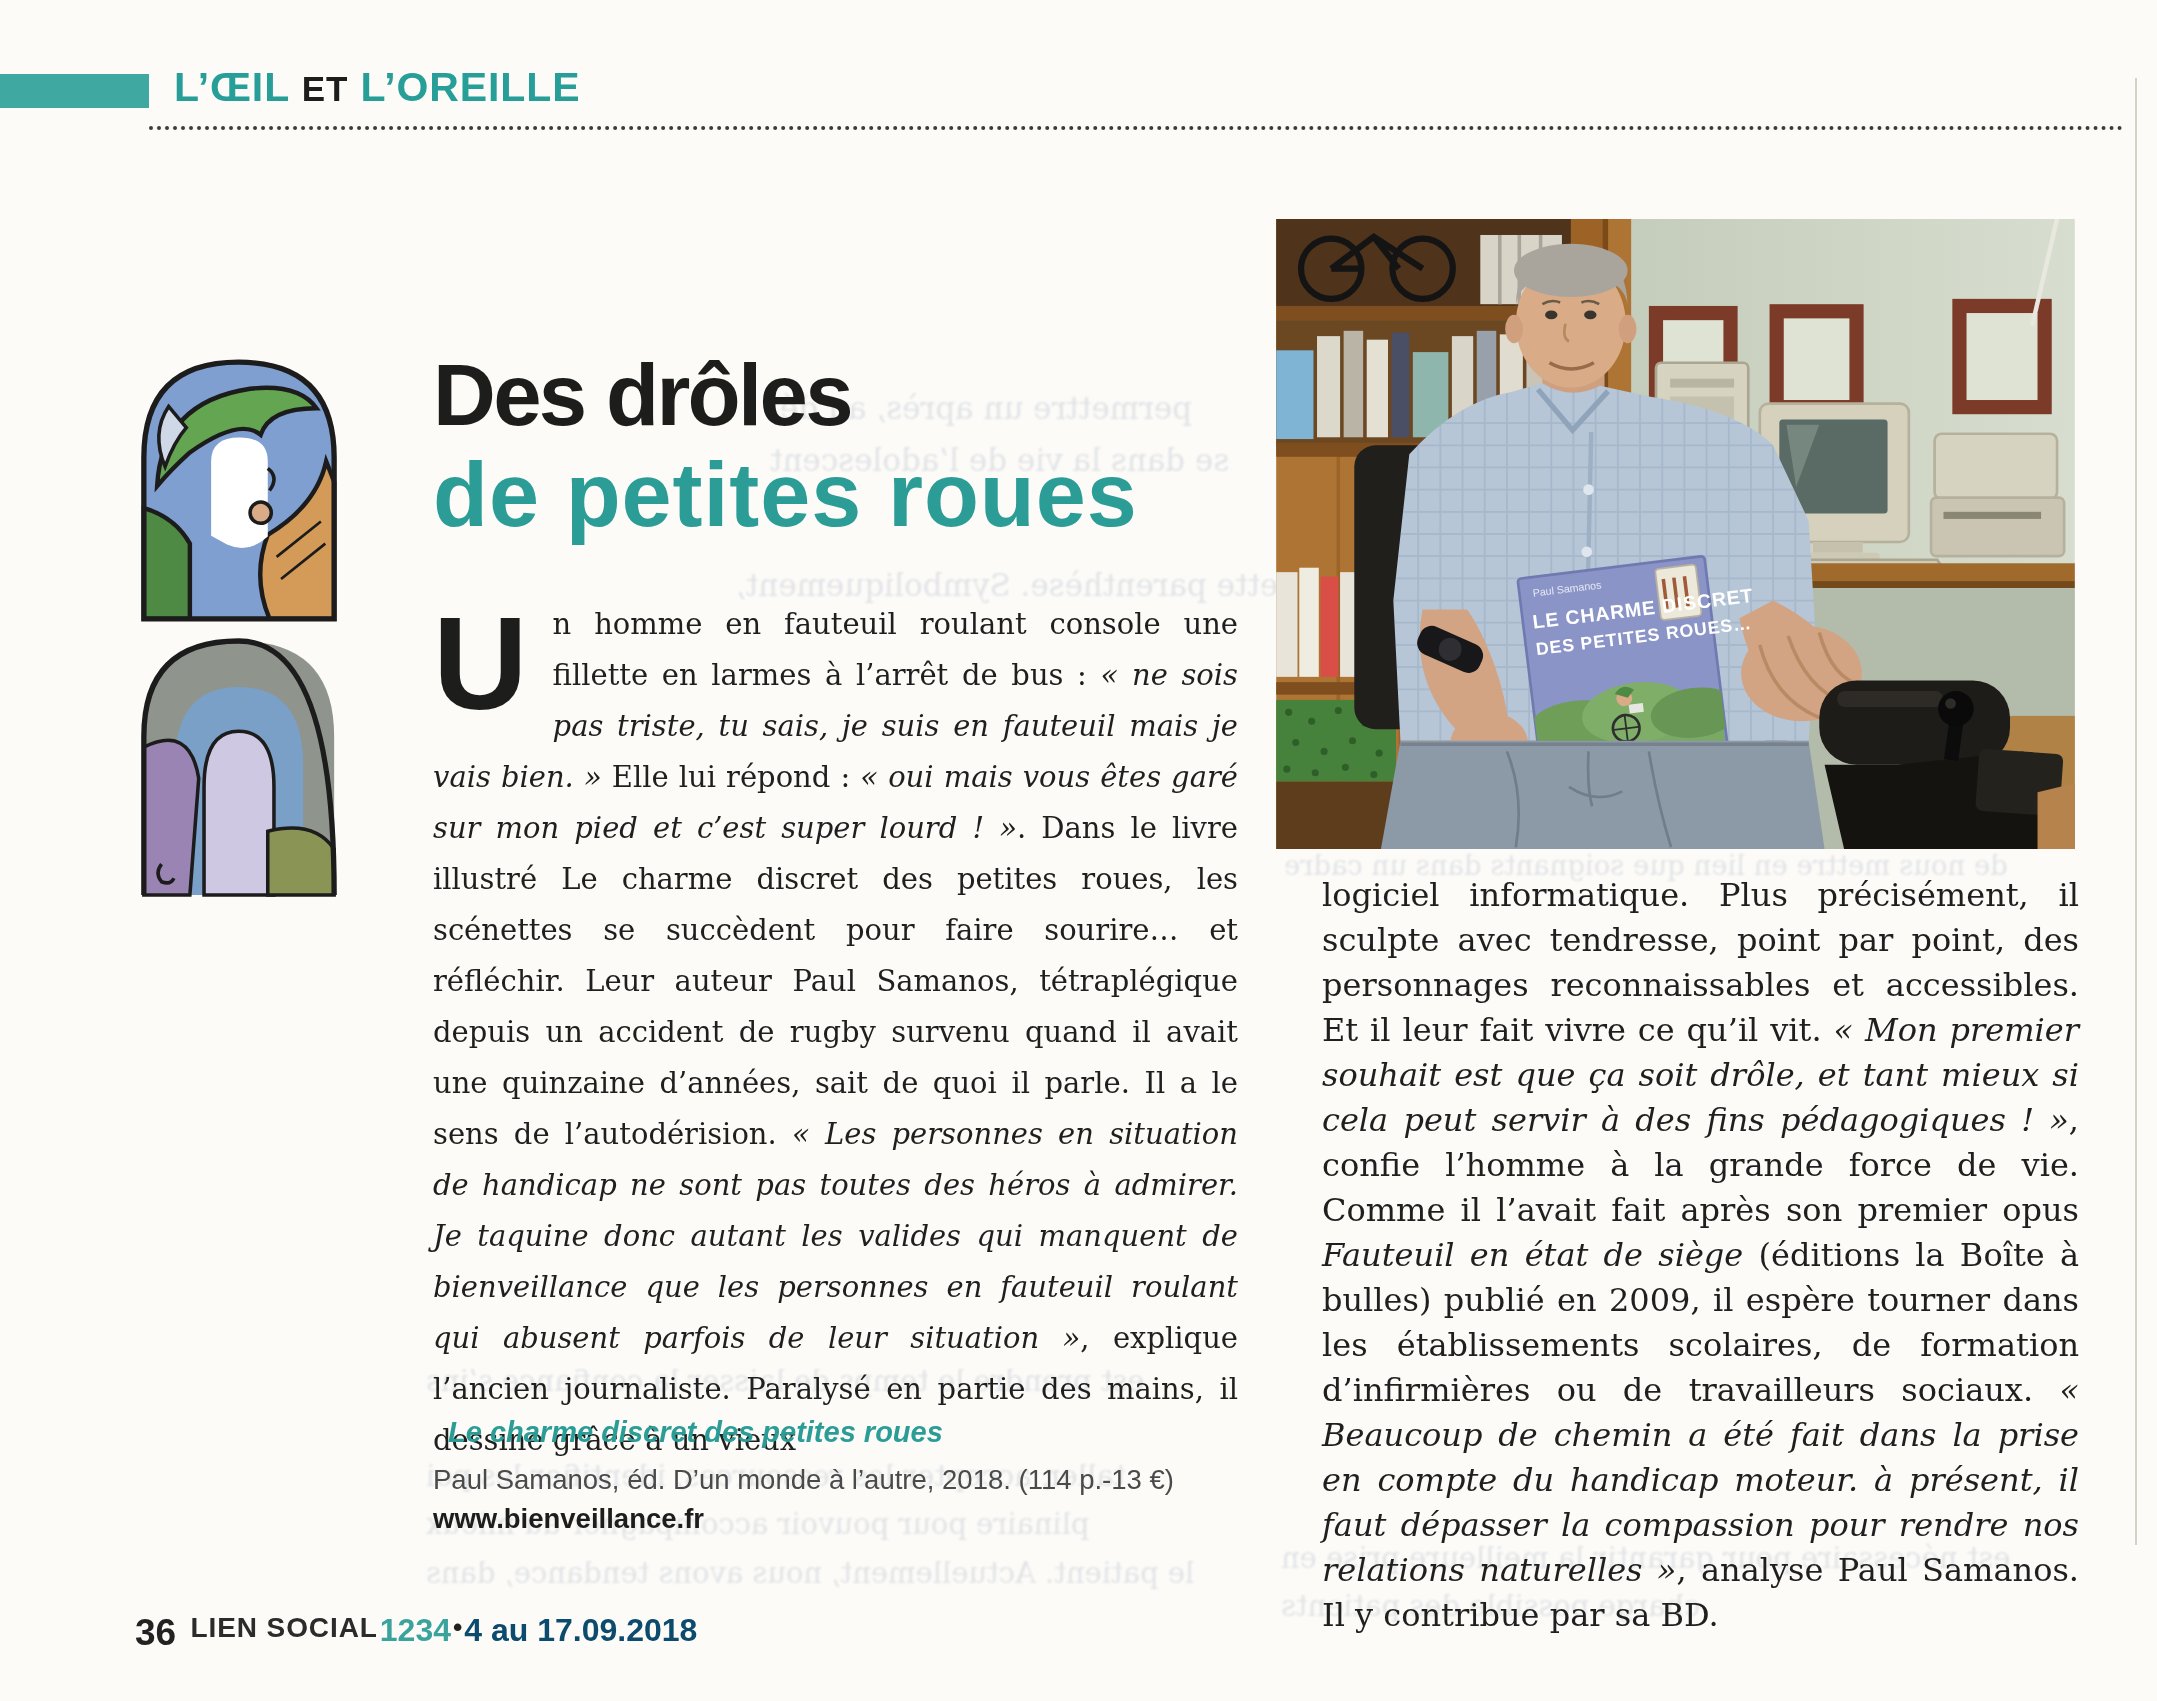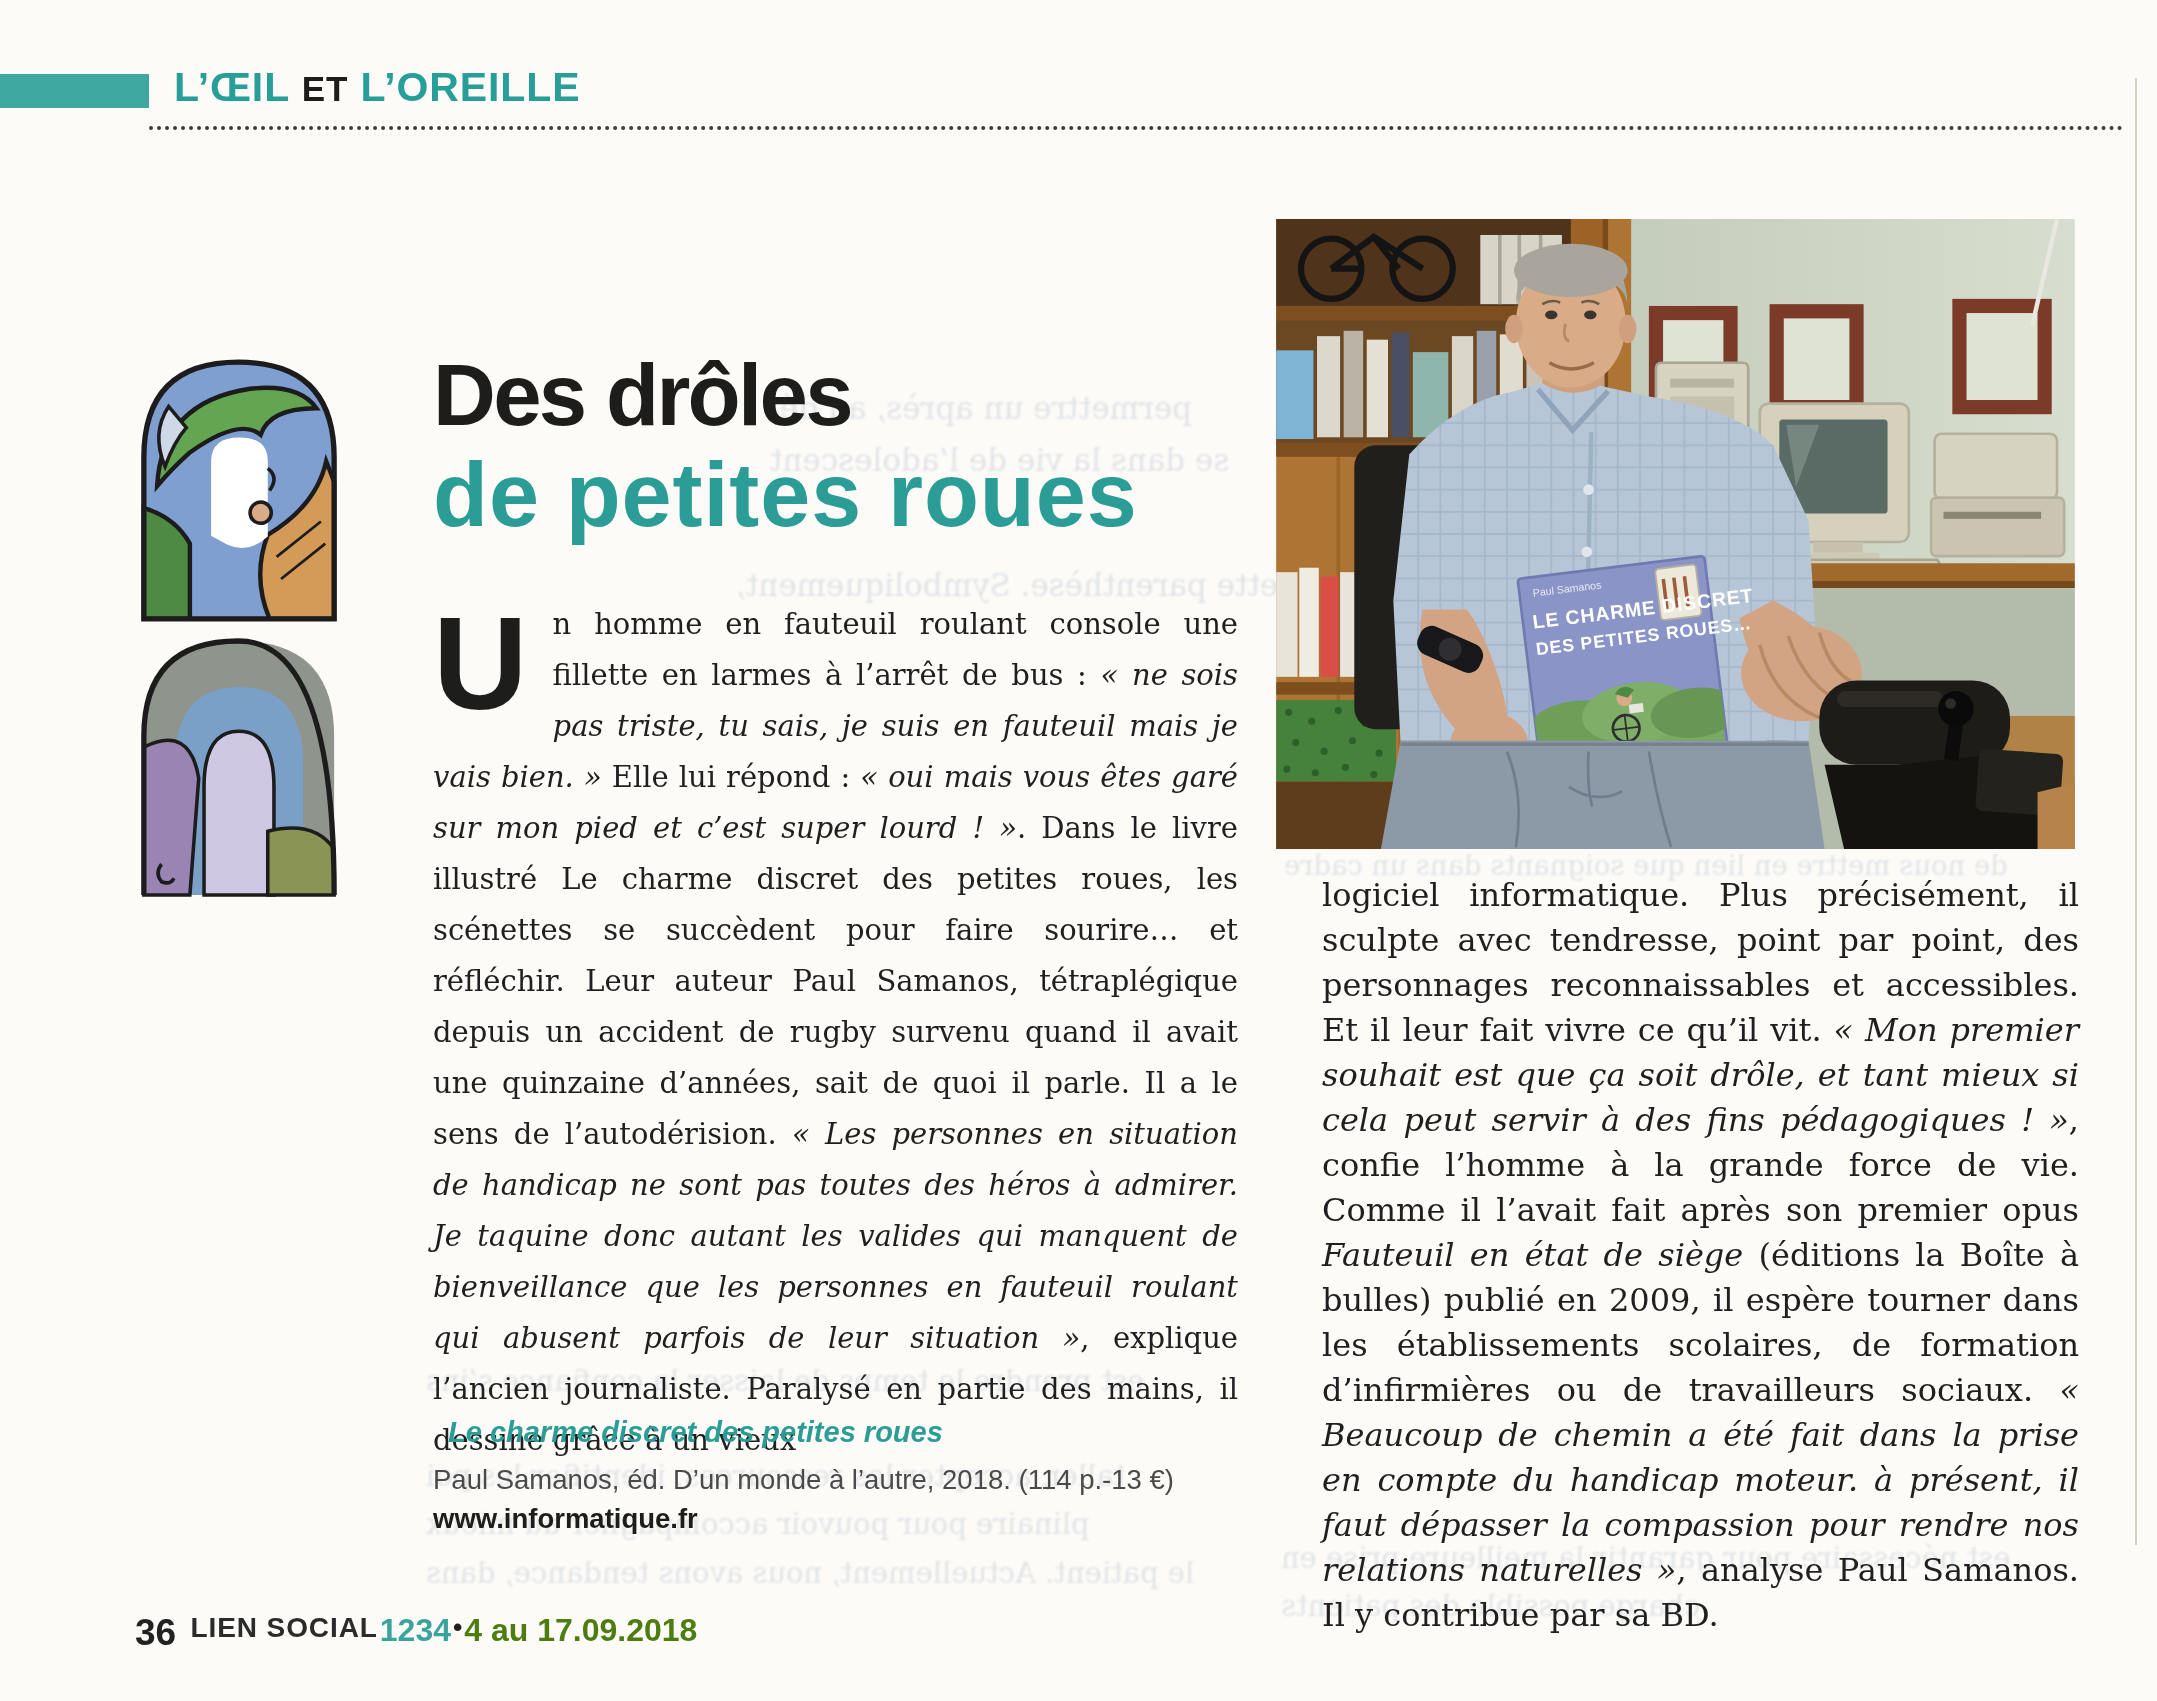--- a/index.html
+++ b/index.html
@@ -32,21 +32,21 @@
   .ref h3{margin:15px;font-family:"Liberation Sans",sans-serif;font-style:italic;font-weight:700;font-size:29px;color:#2b9d96;}
   .ref .details{margin:10.6px 0 0 0;font-family:"Liberation Sans",sans-serif;font-size:27.5px;color:#4a4a4a;}
   .ref .url{margin:7px 0 0 0;font-family:"Liberation Sans",sans-serif;font-weight:700;font-size:27.5px;color:#1d1d1b;}
 
   
   .footer{position:absolute;left:135px;top:1612px;display:flex;align-items:flex-start;gap:2px;white-space:nowrap;}
   .footer .pnum{font-weight:800;font-size:37px;color:#222;}
   .footer .mag{font-weight:800;font-size:28px;color:#2b2b2b;letter-spacing:0.9px;margin-left:12.4px;}
   .footer .issue{font-weight:700;font-size:32px;color:#3aa39c;}
   .footer .sep{font-weight:700;font-size:26.6px;color:#222;}
-  .footer .dates{font-weight:600;font-size:32px;color:#4d7c0f;}
+  .footer .dates{font-weight:600;font-size:32px;color:#0c4a6e;}
 
   
   .bd-logo{position:absolute;left:135px;top:353px;}
   .photo{position:absolute;left:1274px;top:219px;margin:0;width:803px;height:630px;}
 
   
   .ghost{position:absolute;font-family:"DejaVu Serif",serif;color:#56688a;opacity:0.16;filter:blur(1.3px);transform:scaleX(-1);white-space:nowrap;}
 
   .page-edge{position:absolute;left:2135px;top:78px;width:1.8px;height:1467px;background:#d5d1c7;}
 </style>
@@ -278,21 +278,21 @@
     </svg>
   </figure>
 
   <div class="col-left">
     <p class="body"><span class="dropcap">U</span><span><span>n homme en fauteuil roulant console une fillette en larmes à l’arrêt de bus : </span><span class="it">« ne sois pas triste, tu sais, je suis en fauteuil mais je vais bien. »</span><span> Elle lui répond : </span><span class="it">« oui mais vous êtes garé sur mon pied et c’est super lourd ! »</span><span>. Dans le livre illustré Le charme discret des petites roues, les scénettes se succèdent pour faire sourire… et réfléchir. Leur auteur Paul Samanos, tétraplégique depuis un accident de rugby survenu quand il avait une quinzaine d’années, sait de quoi il parle. Il a le sens de l’autodérision. </span><span class="it">« Les personnes en situation de handicap ne sont pas toutes des héros à admirer. Je taquine donc autant les valides qui manquent de bienveillance que les personnes en fauteuil roulant qui abusent parfois de leur situation »</span><span>, explique l’ancien journaliste. Paralysé en partie des mains, il dessine grâce à un vieux</span></span></p>
   </div>
 
   <div class="ref">
     <h3>Le charme discret des petites roues</h3>
     <p class="details">Paul Samanos, éd. D’un monde à l’autre, 2018. (114 p.-13 €)</p>
-    <p class="url">www.informatique.fr</p>
+    <p class="url">www.bienveillance.fr</p>
   </div>
 
   <div class="col-right">
     <p class="body"><span>logiciel informatique. Plus précisément, il sculpte avec tendresse, point par point, des personnages reconnaissables et accessibles. Et il leur fait vivre ce qu’il vit. </span><span class="it">« Mon premier souhait est que ça soit drôle, et tant mieux si cela peut servir à des fins pédagogiques ! »</span><span>, confie l’homme à la grande force de vie. Comme il l’avait fait après son premier opus </span><span class="it">Fauteuil en état de siège</span><span> (éditions la Boîte à bulles) publié en 2009, il espère tourner dans les établissements scolaires, de formation d’infirmières ou de travailleurs sociaux. </span><span class="it">« Beaucoup de chemin a été fait dans la prise en compte du handicap moteur. à présent, il faut dépasser la compassion pour rendre nos relations naturelles »</span><span>, analyse Paul Samanos. Il y contribue par sa BD.</span></p>
   </div>
 
   <div class="footer">
     <span class="pnum">36</span>
     <span class="mag">LIEN SOCIAL</span>
     <span class="issue">1234</span>

